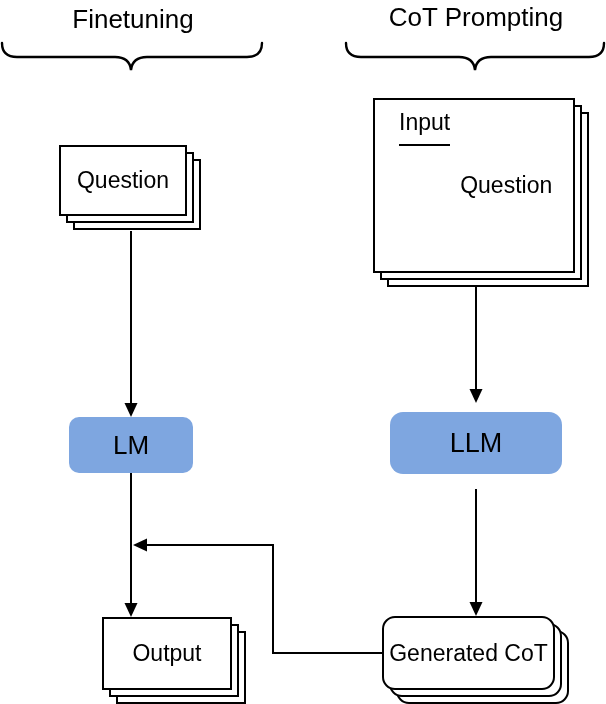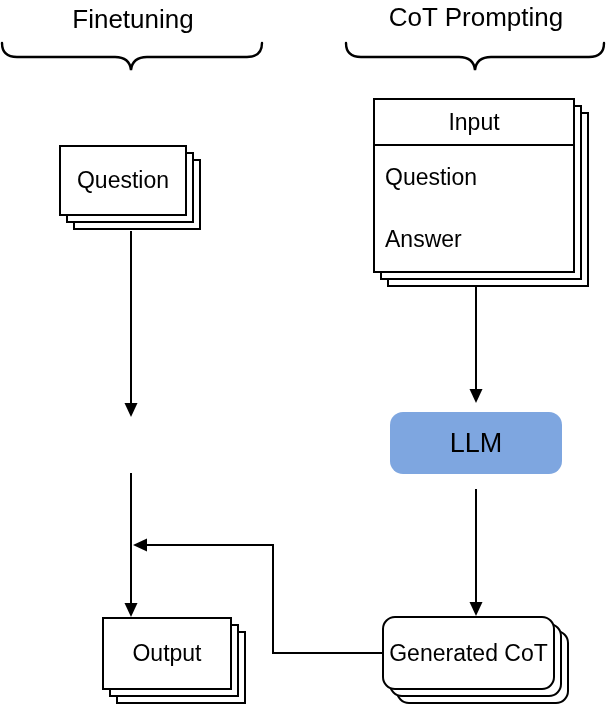--- a/index.html
+++ b/index.html
@@ -70,21 +70,21 @@
   #output-stack { left: 58px; top: 617px; }
   #output-stack .layer { width: 130px; height: 73px; margin-left: 44px; }
 
   
   #generated-stack { left: 382px; top: 616px; }
   #generated-stack .layer { width: 173px; height: 74px; border-radius: 13px; }
 
   
   #input-stack { left: 373px; top: 98px; }
   #input-stack .layer { width: 202px; height: 175px; }
-  #input-stack .layer.main { display: flex; flex-direction: column; }
+  #input-stack .layer.main { display: flex; flex-direction: row; padding-left: 24px; }
   .input-header {
     height: 44px;
     flex: none;
     border-bottom: 2px solid #000000;
     display: flex;
     align-items: center;
     justify-content: center;
     font-size: 23px;
   }
   .input-rows { flex: 1; display: flex; flex-direction: column; }
@@ -142,37 +142,39 @@
   <div class="title" id="title-finetuning">Finetuning</div>
 
   <div class="stack" id="question-stack">
     <div class="layer l3"></div>
     <div class="layer l2"></div>
     <div class="layer main">
       <div class="card-label">Question</div>
     </div>
   </div>
 
+  <div class="model-node" id="lm-node">
+    <span>LM</span>
+  </div>
 
   <div class="stack" id="output-stack">
     <div class="layer l3"></div>
     <div class="layer l2"></div>
     <div class="layer main">
       <div class="card-label">Output</div>
     </div>
   </div>
 
   <div class="stack" id="input-stack">
     <div class="layer l3"></div>
     <div class="layer l2"></div>
     <div class="layer main">
       <div class="input-header">Input</div>
       <div class="input-rows">
         <div class="input-row">Question</div>
-        <div class="input-row">Answer</div>
       </div>
     </div>
   </div>
 
   <div class="model-node" id="llm-node">
     <span>LLM</span>
   </div>
 
   <div class="stack" id="generated-stack">
     <div class="layer l3"></div>

